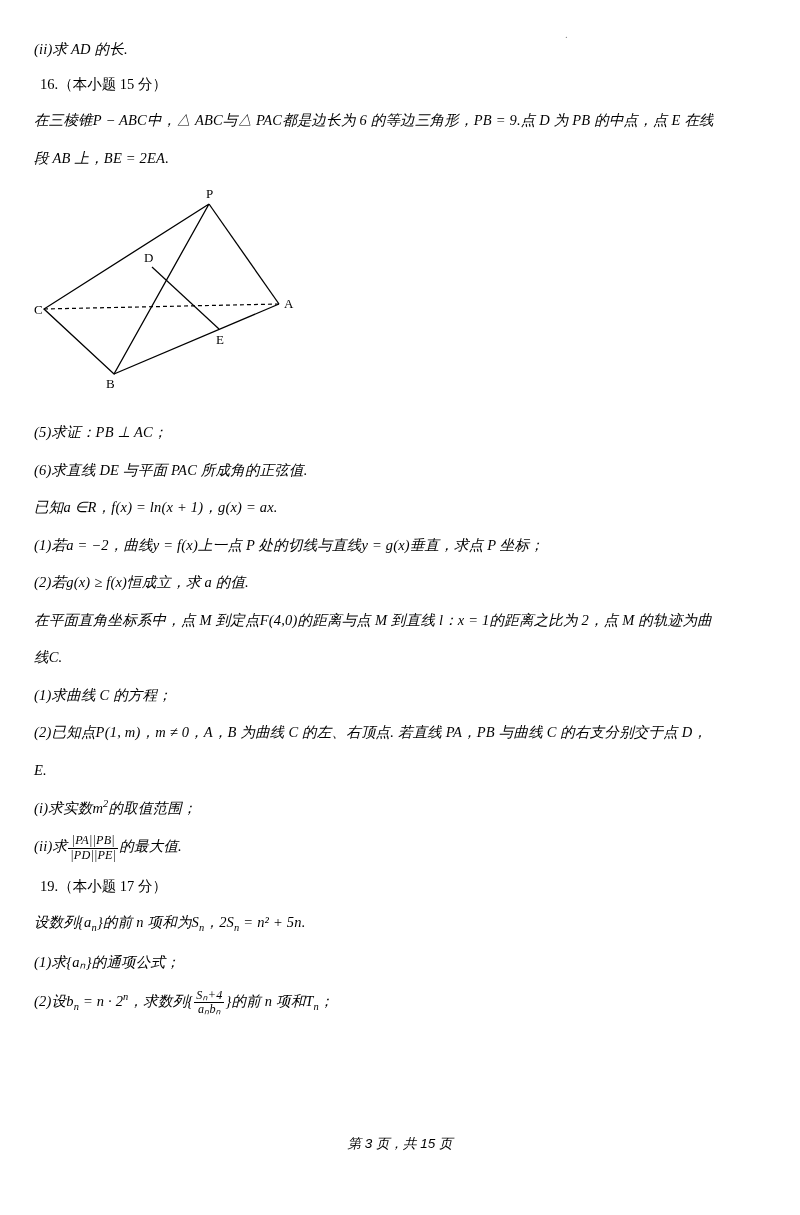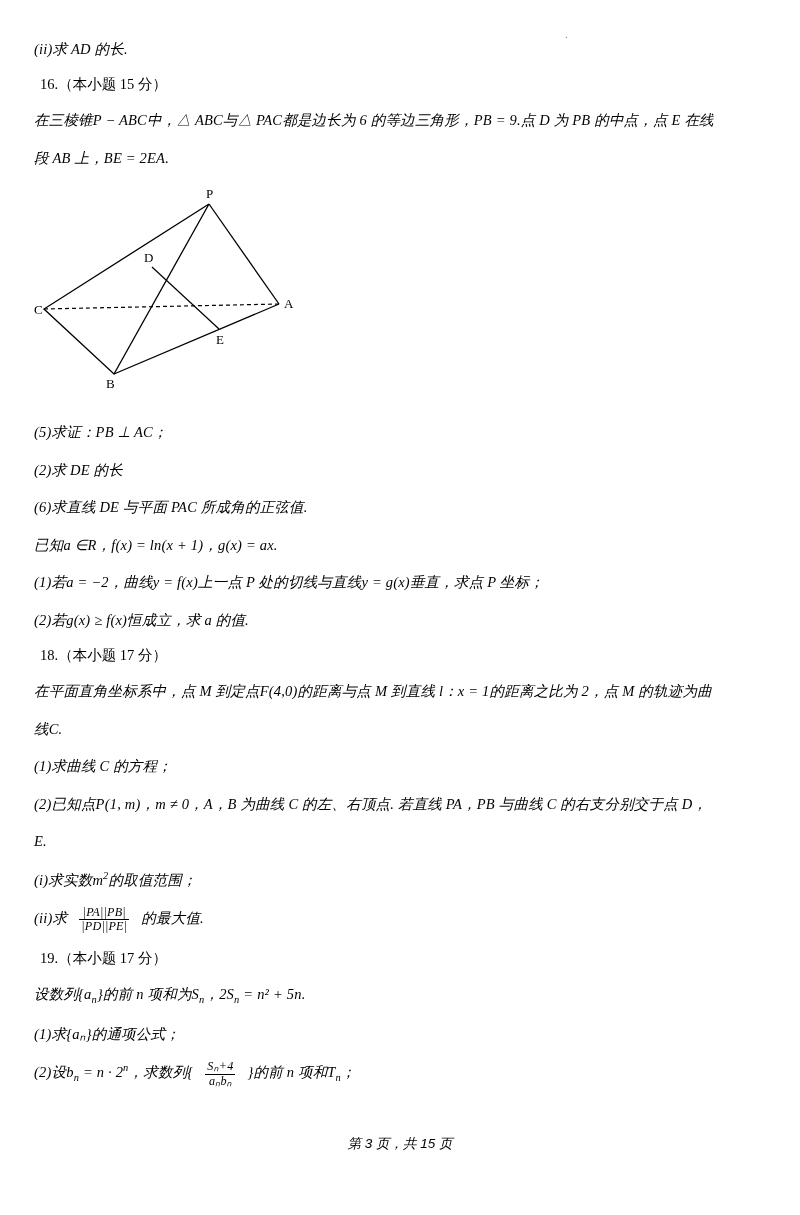--- a/index.html
+++ b/index.html
@@ -44,21 +44,21 @@
     vertical-align: super;
     font-size: 0.72em;
   }
   
   .frac {
     display: inline-block;
     vertical-align: middle;
     text-align: center;
     font-size: 0.84em;
     line-height: 1.1;
-    margin: 0 12px;
+    margin: 0 1px;
   }
   .frac .num {
     display: block;
     border-bottom: 1px solid #000;
     padding: 0 2px;
   }
   .frac .den {
     display: block;
     padding: 0 2px;
   }
@@ -117,28 +117,26 @@
       <text x="172" y="14">P</text>
       <text x="110" y="78">D</text>
       <text x="0" y="130">C</text>
       <text x="250" y="124">A</text>
       <text x="182" y="160">E</text>
       <text x="72" y="204">B</text>
     </svg>
   </div>
 
   <div class="line it">(5)求证：PB ⊥ AC；</div>
-  <div class="line it">(2)求 DE 的长</div>
   <div class="line it">(6)求直线 DE 与平面 PAC 所成角的正弦值.</div>
 
   <div class="line it">已知a ∈R，f(x) = ln(x + 1)，g(x) = ax.</div>
   <div class="line it">(1)若a = −2，曲线y = f(x)上一点 P 处的切线与直线y = g(x)垂直，求点 P 坐标；</div>
   <div class="line it">(2)若g(x) ≥ f(x)恒成立，求 a 的值.</div>
 
-  <div class="qnum">18.（本小题 17 分）</div>
   <div class="line it">在平面直角坐标系中，点 M 到定点F(4,0)的距离与点 M 到直线 l：x = 1的距离之比为 2，点 M 的轨迹为曲</div>
   <div class="line it">线C.</div>
   <div class="line it">(1)求曲线 C 的方程；</div>
   <div class="line it">(2)已知点P(1, m)，m ≠ 0，A，B 为曲线 C 的左、右顶点. 若直线 PA，PB 与曲线 C 的右支分别交于点 D，</div>
   <div class="line it">E.</div>
 
   <div class="line it">
     <span>(i)求实数</span><span class="it">m</span><span class="sup">2</span><span>的取值范围；</span>
   </div>
 

